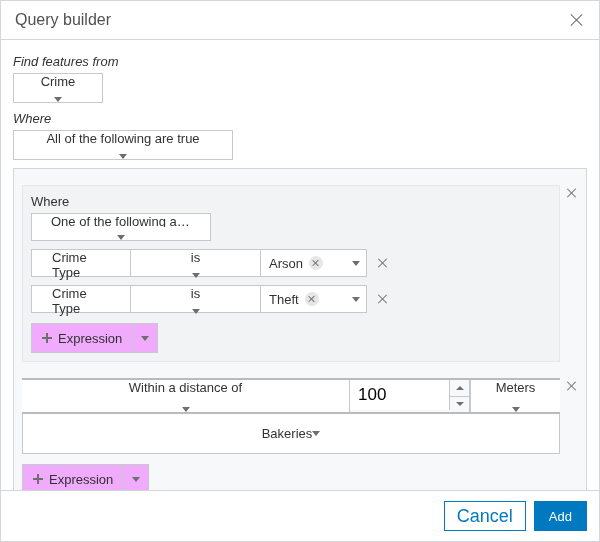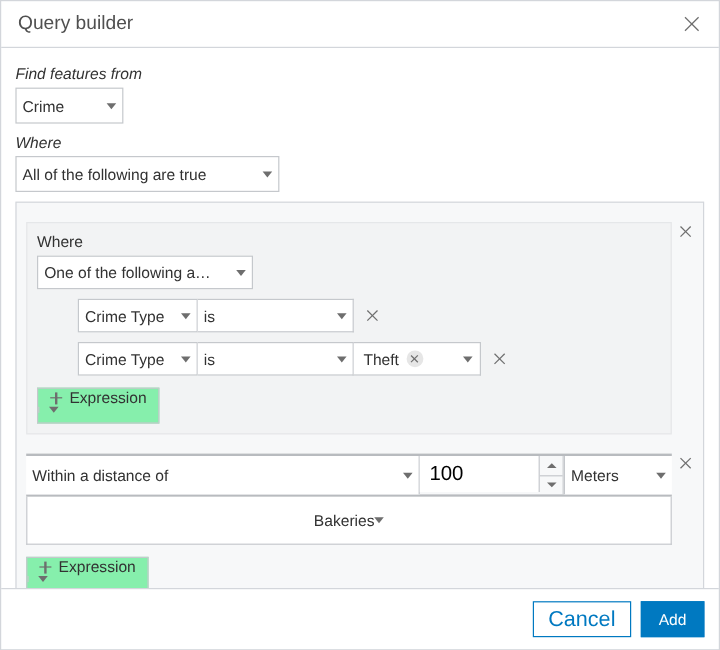--- a/index.html
+++ b/index.html
@@ -68,26 +68,27 @@
     margin:4px 0 4px 0;
     font-style:italic;
   }
   .select{
     display:inline-flex;
     align-items:center;
     justify-content:space-between;
     height:30px;
     border:1px solid var(--border-dark);
     background:#fff;
-    padding:0 5px;
+    padding:0 20px;
     font-size:13px;
     color:#323232;
     cursor:pointer;
     gap:8px;
     min-width:0;
+    flex-direction:column;
   }
   .select.small{height:28px;}
   .chev{
     width:0;height:0;
     border-left:4px solid transparent;
     border-right:4px solid transparent;
     border-top:5px solid #6e6e6e;
     flex-shrink:0;
   }
   .group{
@@ -109,21 +110,20 @@
     border:1px solid #e5e7e9;
     padding:8px;
     min-width:0;
   }
   .sub-title{font-size:13px;color:#323232;margin-bottom:4px;}
   .expr-line{
     display:flex;
     align-items:center;
     gap:0;
     margin-top:8px;
-    margin-left:34px;
   }
   .expr-line .select{border-radius:0;}
   .val{
     display:flex;align-items:center;gap:6px;
     height:28px;border:1px solid var(--border-dark);background:#fff;padding:0 6px 0 8px;
     min-width:106px;
   }
   .val .chev{margin-left:auto;}
   .icon-x{
     width:14px;height:14px;border-radius:50%;
@@ -146,23 +146,22 @@
   .line-remove::after{transform:rotate(-45deg);}
   .plus{
     width:10px;height:10px;position:relative;flex-shrink:0;color:#6e6e6e;
   }
   .plus::before,.plus::after{
     content:"";position:absolute;background:currentColor;
   }
   .plus::before{left:4px;top:0;width:1.5px;height:10px;}
   .plus::after{top:4px;left:0;height:1.5px;width:10px;}
   .split-btn{
-    display:inline-flex;height:30px;border:1px solid var(--border-dark);background:#86efac;
-    cursor:pointer;
-    flex-direction:column;
+    display:inline-flex;height:30px;border:1px solid var(--border-dark);background:#f0abfc;
+    cursor:pointer;
   }
   .split-btn .main{display:flex;align-items:center;gap:6px;padding:0 10px;}
   .split-btn .drop{display:flex;align-items:center;padding:0 8px;border-left:1px solid var(--border-dark);}
 
   .spatial{
     display:flex;align-items:stretch;margin-top:8px;gap:0;
     border-top:2px solid #b8bbbf;
     border-bottom:2px solid #b8bbbf;
   }
   .spatial .select{height:32px;border-top:0;border-bottom:0;}
@@ -246,20 +245,25 @@
           </div>
 
           
           <div class="expr-line">
             <div class="select small" style="width:100px">
               <span>Crime Type</span>
               <span class="chev"></span>
             </div>
             <div class="select small" style="width:130px;border-left:0">
               <span>is</span>
+              <span class="chev"></span>
+            </div>
+            <div class="val" style="border-left:0">
+              <span>Arson</span>
+              <span class="icon-x"></span>
               <span class="chev"></span>
             </div>
             <div class="line-remove"></div>
           </div>
 
           
           <div class="expr-line">
             <div class="select small" style="width:100px">
               <span>Crime Type</span>
               <span class="chev"></span>

